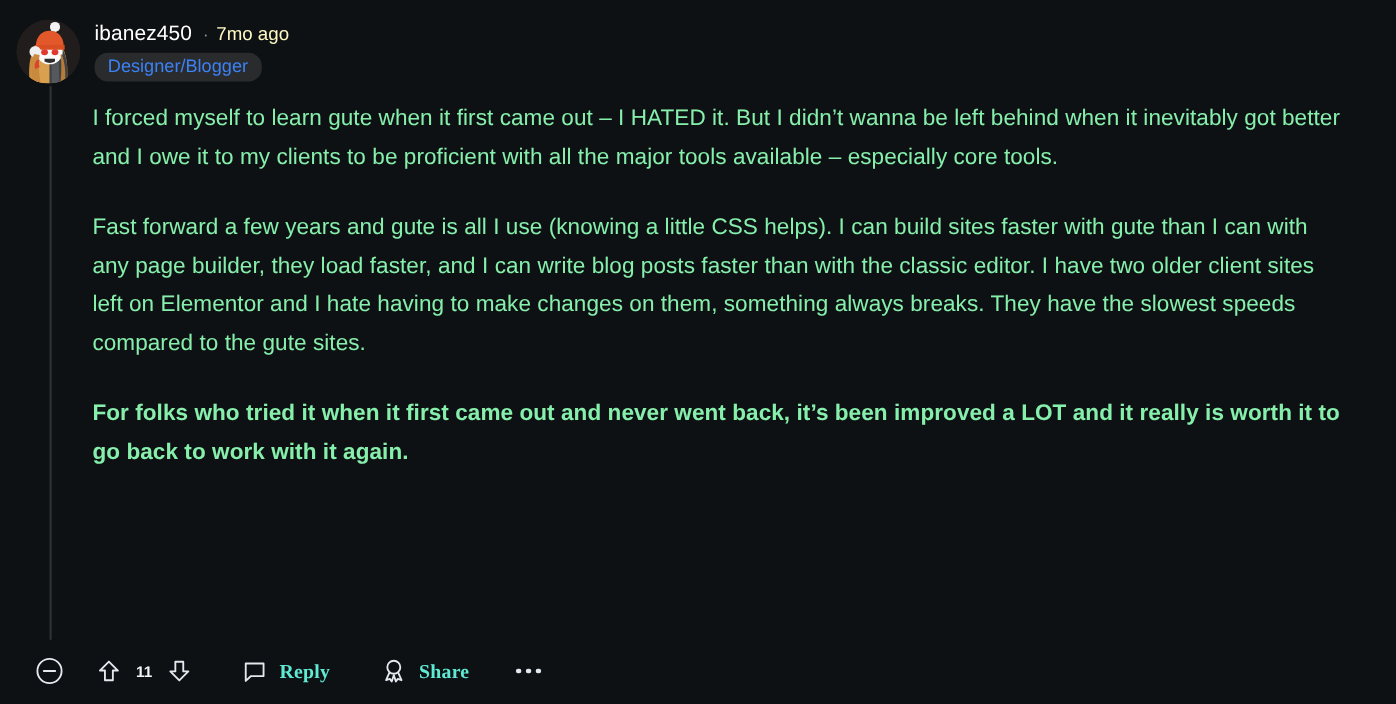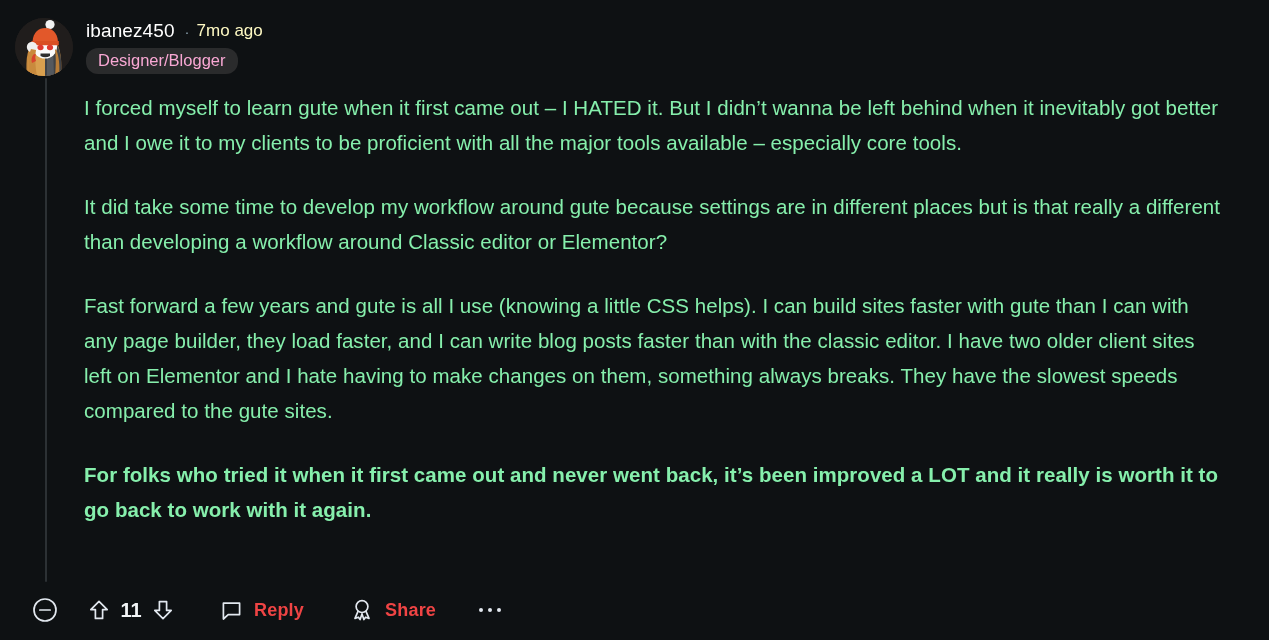--- a/index.html
+++ b/index.html
@@ -76,21 +76,21 @@
   }
   .timestamp {
     color: #fef9c3;
     font-size: 17px;
   }
   .flair {
     display: inline-flex;
     align-items: center;
     align-self: flex-start;
     background: #2a2b2c;
-    color: #f9a8d4;
+    color: #3b82f6;
     border-radius: 12px;
     padding: 3px 12px 4px 12px;
     font-size: 16.5px;
     margin-top: 3px;
     line-height: 1.15;
   }
 
   
   .thread-line {
     position: absolute;
@@ -134,33 +134,34 @@
     align-items: center;
     height: 40px;
     color: #e2e8ef;
     cursor: pointer;
     border-radius: 20px;
   }
   .collapse-btn { width: 38px; justify-content: center; margin-right: 18px; }
   .vote-group { display: flex; align-items: center; gap: 0; margin-right: 28px; }
   .vote-btn { width: 34px; justify-content: center; }
   .vote-count {
-    font-size: 20px;
+    font-size: 14px;
     font-weight: bold;
     color: #f2f5f7;
     min-width: 24px;
     text-align: center;
     padding: 0 3px;
   }
   .labeled { gap: 11px; padding: 0 12px; margin-right: 22px; }
   .labeled .lbl {
     font-size: 18px;
     font-weight: bold;
-    color: #ef4444;
+    color: #5eead4;
     letter-spacing: 0.2px;
+    font-family: Liberation Serif, serif;
   }
   .more-btn { width: 40px; justify-content: center; }
   .more-dots {
     display: flex;
     gap: 4.5px;
   }
   .more-dots i {
     display: block;
     width: 4.5px;
     height: 4.5px;
@@ -217,21 +218,20 @@
         <span class="username">ibanez450</span>
         <span class="dot-sep">·</span>
         <span class="timestamp">7mo ago</span>
       </div>
       <span class="flair">Designer/Blogger</span>
     </div>
   </div>
 
   <div class="body">
     <p>I forced myself to learn gute when it first came out – I HATED it. But I didn’t wanna be left behind when it inevitably got better and I owe it to my clients to be proficient with all the major tools available – especially core tools.</p>
-    <p>It did take some time to develop my workflow around gute because settings are in different places but is that really a different than developing a workflow around Classic editor or Elementor?</p>
     <p>Fast forward a few years and gute is all I use (knowing a little CSS helps). I can build sites faster with gute than I can with any page builder, they load faster, and I can write blog posts faster than with the classic editor. I have two older client sites left on Elementor and I hate having to make changes on them, something always breaks. They have the slowest speeds compared to the gute sites.</p>
     <p>For folks who tried it when it first came out and never went back, it’s been improved a LOT and it really is worth it to go back to work with it again.</p>
   </div>
 
   <div class="actions">
 
     <div class="act collapse-btn">
       <svg width="26" height="26" viewBox="0 0 26 26">
         <circle cx="13" cy="13" r="11" fill="none" stroke="#e2e8ef" stroke-width="1.7"></circle>
         <line x1="7.8" y1="13" x2="18.2" y2="13" stroke="#e2e8ef" stroke-width="1.7" stroke-linecap="round"></line>

